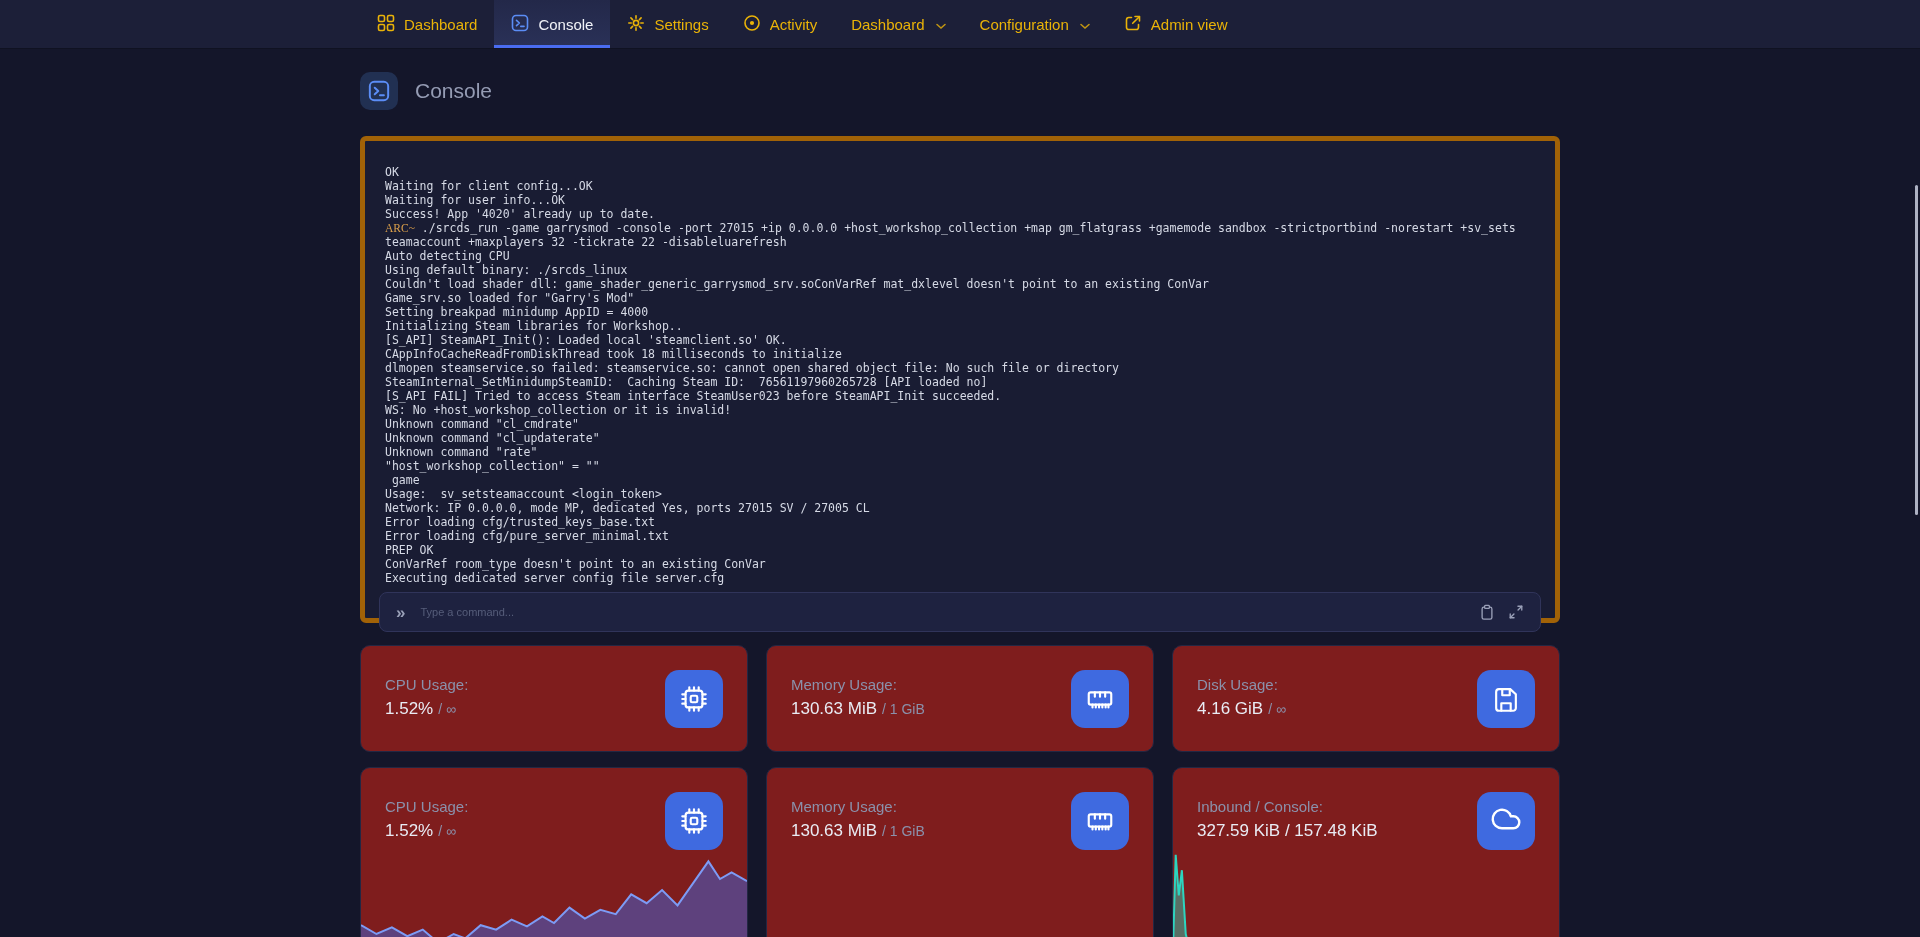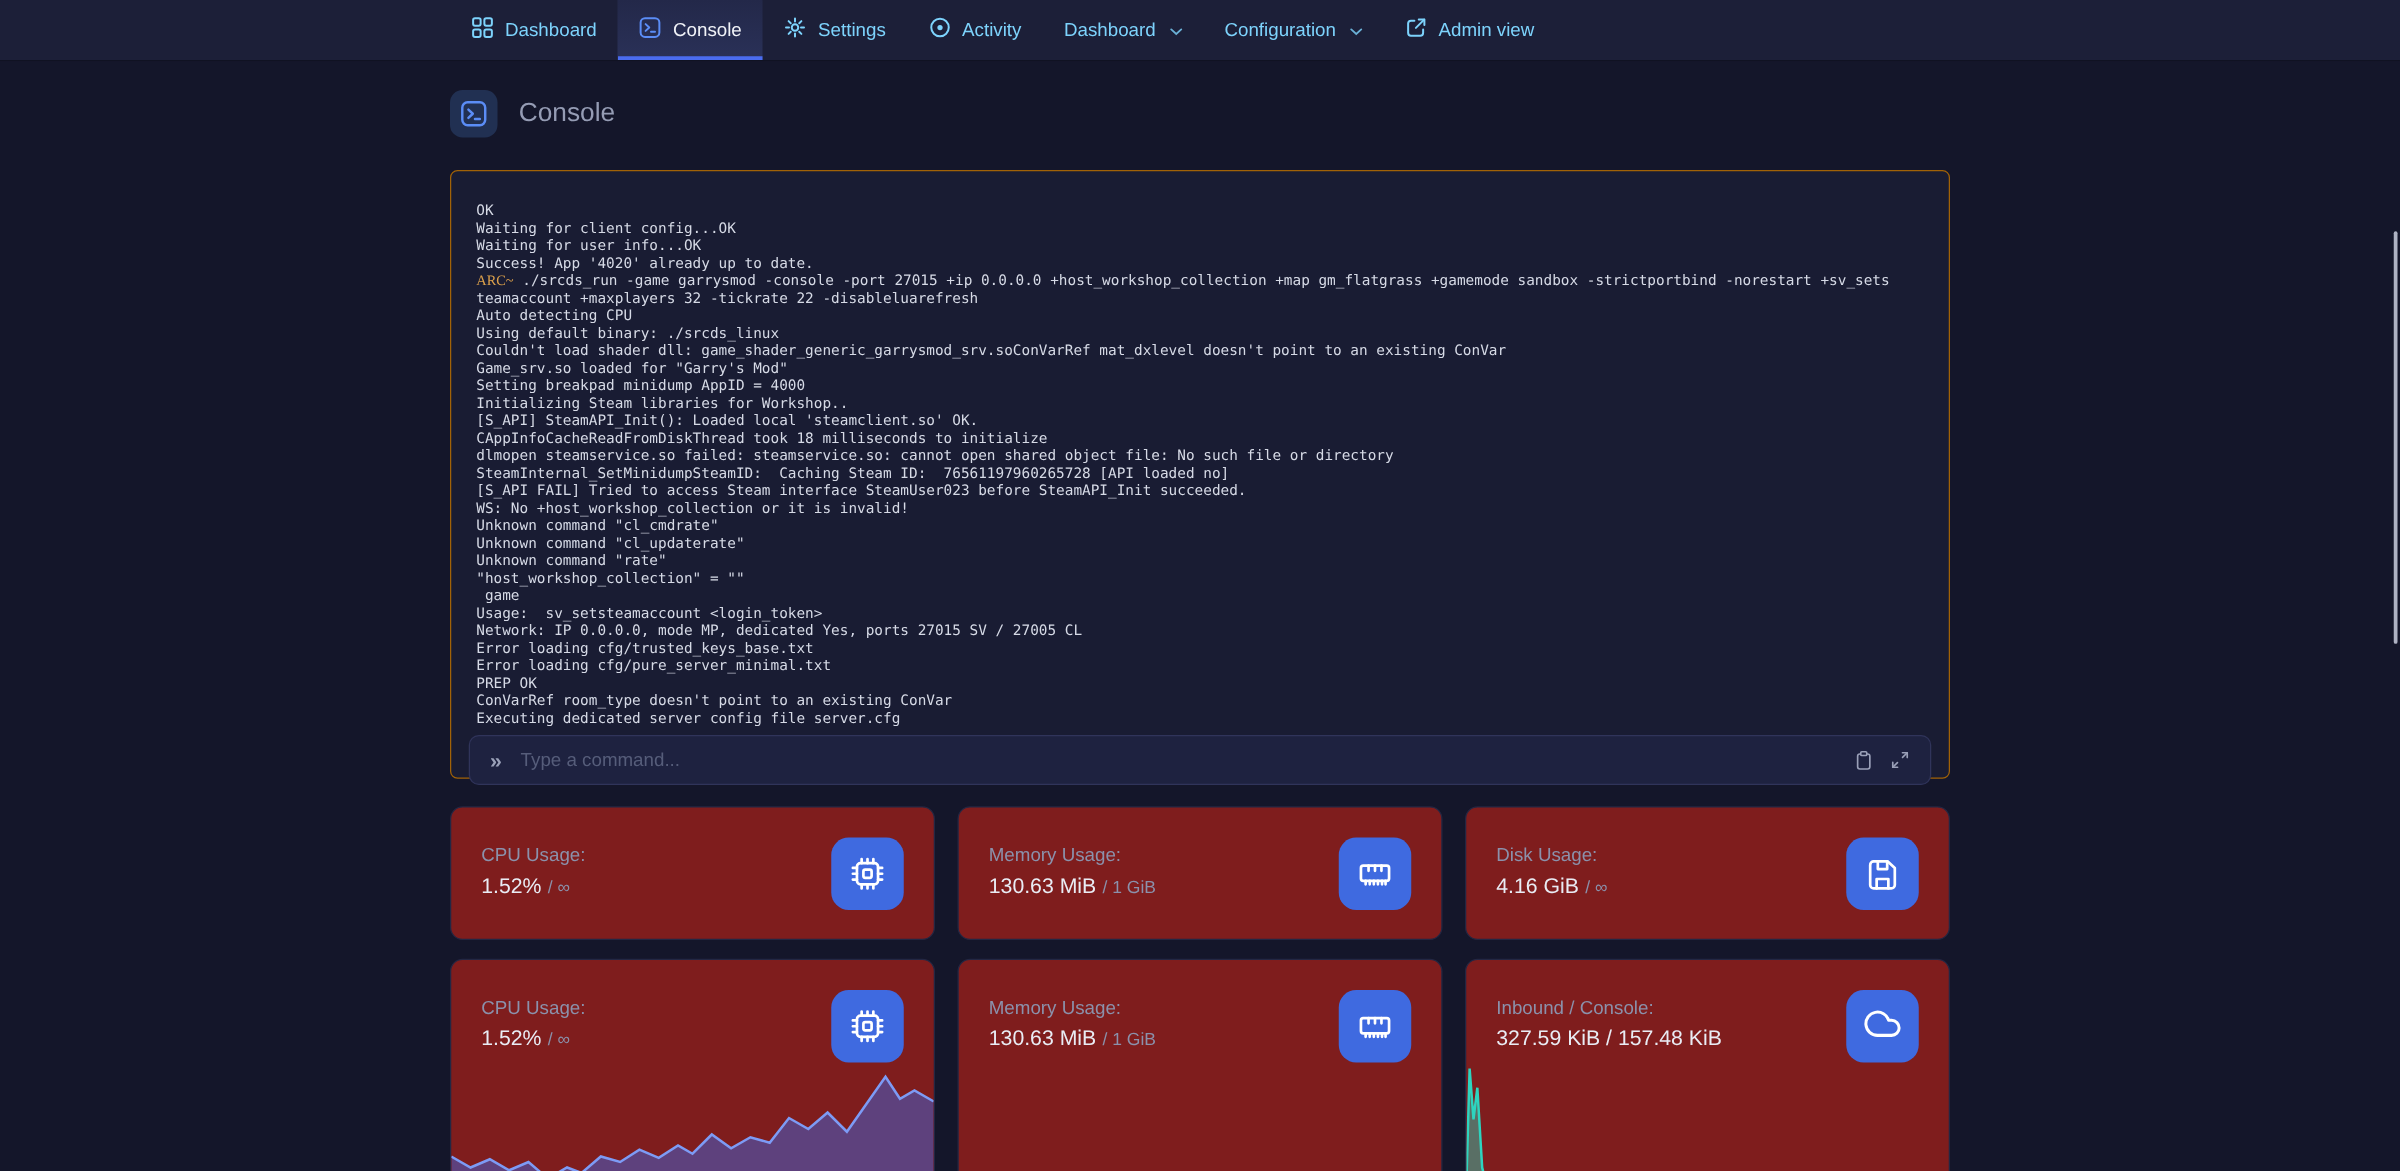--- a/index.html
+++ b/index.html
@@ -8,60 +8,60 @@
     width:1920px; height:937px; overflow:hidden;
     background:#14162a;
     font-family:"Liberation Sans", sans-serif;
     position:relative;
   }
   
   .navbar { height:49px; background:#1c1f38; border-bottom:1px solid #101222; }
   .nav-inner { width:1200px; margin:0 auto; height:100%; display:flex; align-items:stretch; }
   .nav-item {
     display:flex; align-items:center; gap:9px; padding:0 17px;
-    color:#7dd3fc; font-size:15px; cursor:pointer; white-space:nowrap;
+    color:#eab308; font-size:15px; cursor:pointer; white-space:nowrap;
   }
   .nav-item svg { flex:0 0 auto; }
   .nav-item.active {
     background:linear-gradient(180deg,#232849 0%,#2a3158 100%);
     color:#f1f3f8; box-shadow: inset 0 -3px 0 #4a6cf0;
   }
   .nav-item.active .term-ic { color:#5b8df6; }
   .chev { margin-left:2px; opacity:.8; }
   
   .container { width:1200px; margin:0 auto; }
   .page-header { display:flex; align-items:center; gap:17px; margin-top:22px; height:39px; }
   .header-tile {
     width:38px; height:38px; border-radius:10px; background:#213052;
     display:flex; align-items:center; justify-content:center; color:#5b8df6;
   }
   .page-title { font-size:21px; color:#959cb4; }
   
   .console-panel {
     margin-top:26px; height:487px; background:#191c33;
-    border:1px solid #a16207; border-radius:6px;
+    border:5px solid #a16207; border-radius:6px;
     padding:24px 14px 10px 14px;
   }
   .terminal {
     height:420px; overflow:hidden; padding-left:6px;
     font-family:"DejaVu Sans Mono", monospace;
     font-size:11.5px; line-height:14px; color:#d6dae6;
     white-space:pre;
   }
   .tline { height:14px; }
   .amber { color:#dca04b;font-family:Liberation Serif, serif; }
   .cmd-row {
     margin-top:7px; height:40px; background:#1e2240;
     border:1px solid #30345a; border-radius:8px;
     display:flex; align-items:center; padding:0 16px; gap:13px;
   }
   .prompt { color:#9aa1b8; font-size:17px; font-weight:bold; line-height:1; }
   .cmd-input {
     flex:1; background:transparent; border:none; outline:none;
-    color:#cfd3e2; font-size:15px; font-family:"Liberation Sans", sans-serif;
+    color:#cfd3e2; font-size:11px; font-family:"Liberation Sans", sans-serif;
   }
   .cmd-input::placeholder { color:#565d7a; }
   .cmd-icon { color:#9aa0b8; cursor:pointer; display:flex; align-items:center; }
   
   .stats-grid { display:grid; grid-template-columns:repeat(3,1fr); column-gap:18px; row-gap:15px; margin-top:22px; }
   .stat-card {
     position:relative; background:#7f1d1d; border:1px solid #232743;
     border-radius:10px; height:107px; padding:30px 24px 0 24px; overflow:hidden;
   }
   .stat-card.tall { height:190px; }

